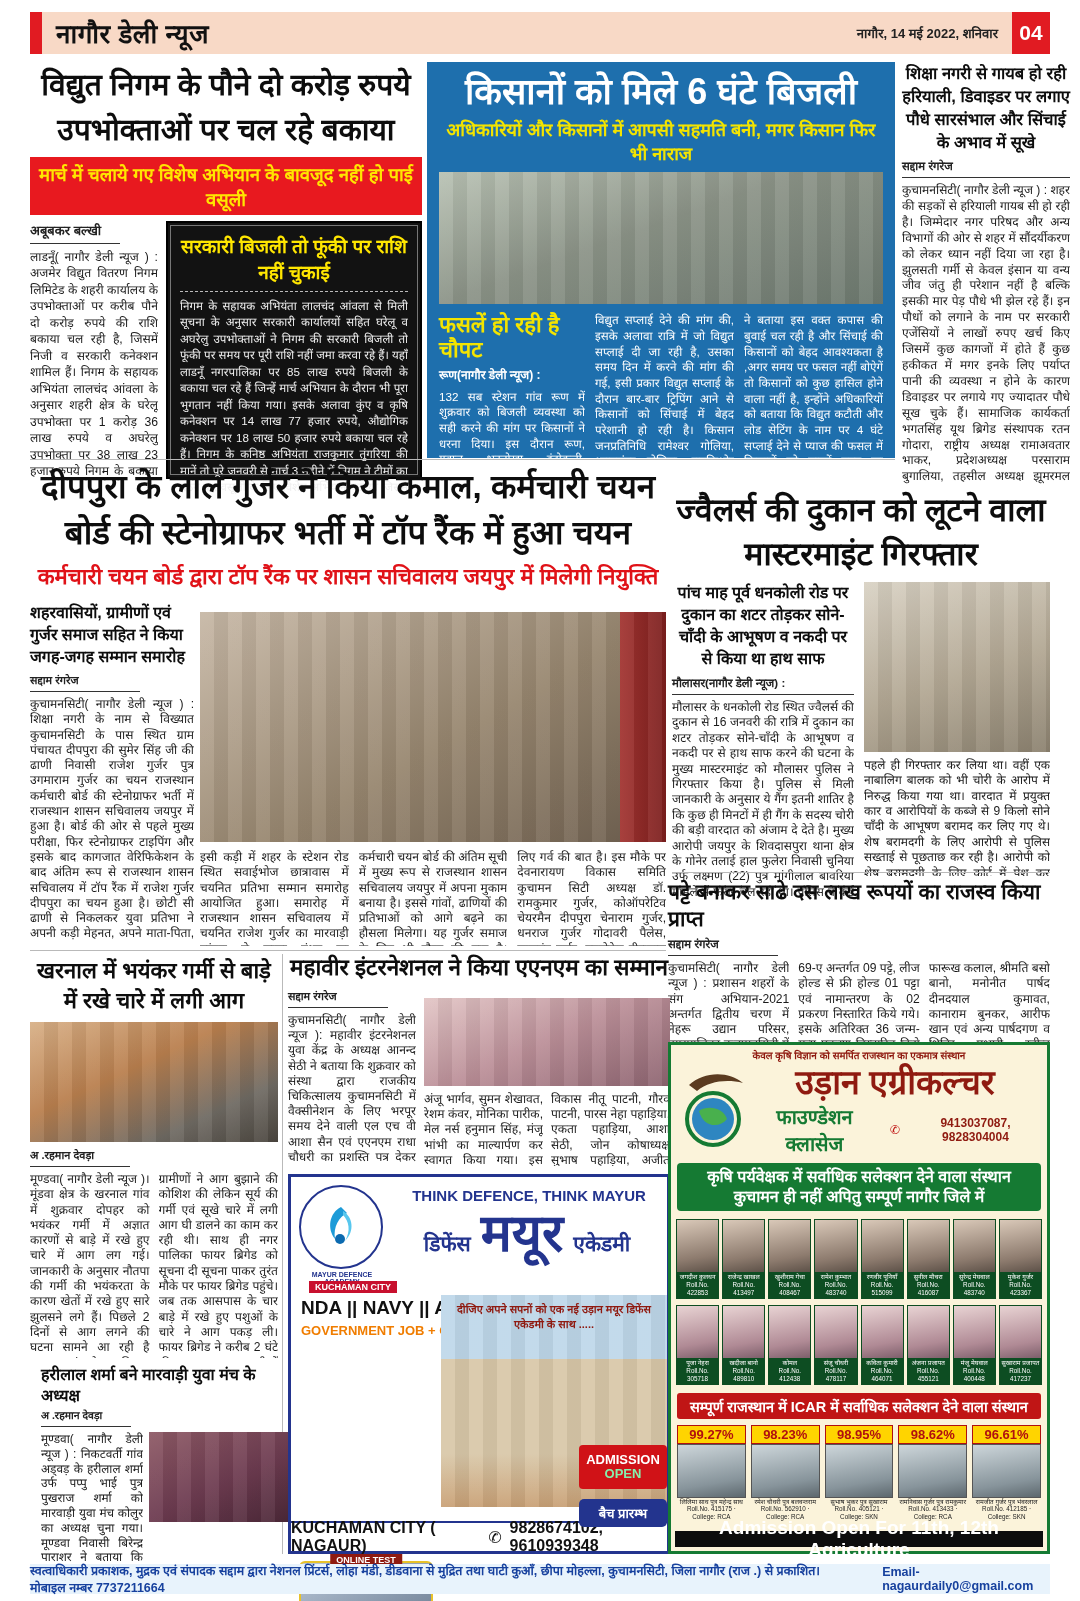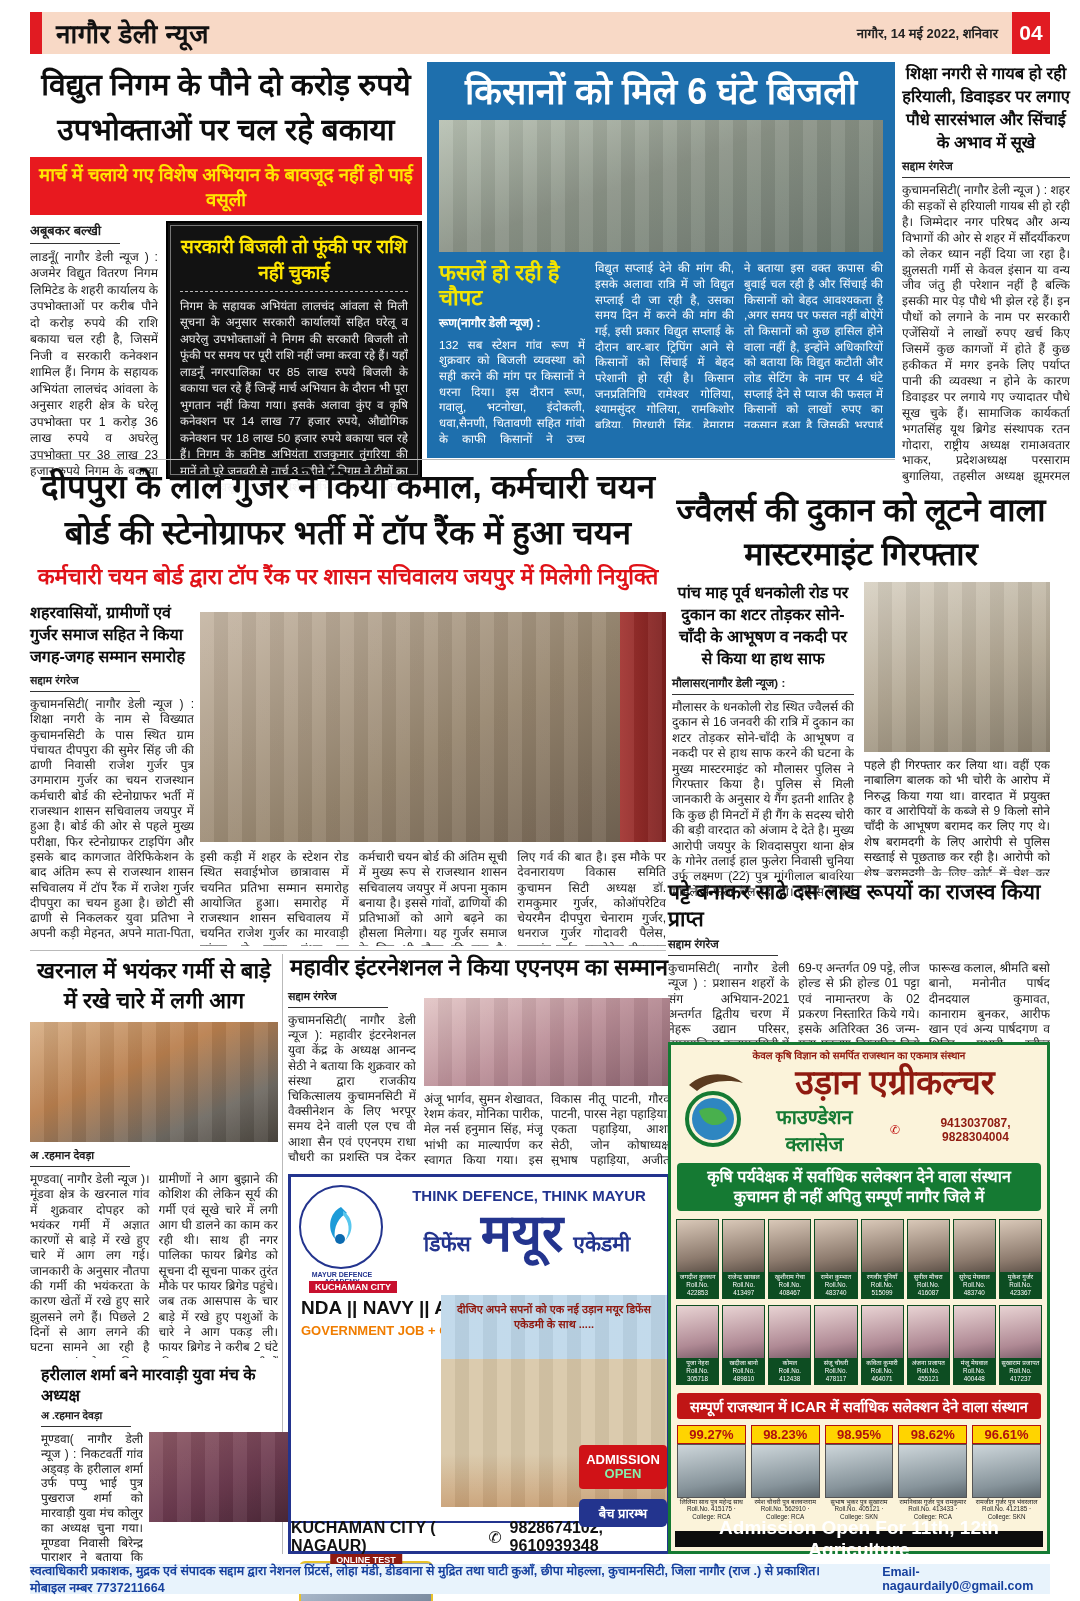--- a/index.html
+++ b/index.html
@@ -87,20 +87,21 @@
       </div>
       <div class="blackbox" style="flex:1;margin-left:8px;height:258px;">
         <div class="bx-hl">सरकारी बिजली तो फूंकी पर राशि नहीं चुकाई</div>
         <div class="bx-body">निगम के सहायक अभियंता लालचंद आंवला से मिली सूचना के अनुसार सरकारी कार्यालयों सहित घरेलू व अघरेलु उपभोक्ताओं ने निगम की सरकारी बिजली तो फूंकी पर समय पर पूरी राशि नहीं जमा करवा रहे हैं। यहाँ लाडनूँ नगरपालिका पर 85 लाख रुपये बिजली के बकाया चल रहे हैं जिन्हें मार्च अभियान के दौरान भी पूरा भुगतान नहीं किया गया। इसके अलावा कुंए व कृषि कनेक्शन पर 14 लाख 77 हजार रुपये, औद्योगिक कनेक्शन पर 18 लाख 50 हजार रुपये बकाया चल रहे हैं। निगम के कनिष्ठ अभियंता राजकुमार तुंगरिया की मानें तो पूरे जनवरी से मार्च 3 महीने में निगम ने टीमों का गठन कर वसूली के लिए विशेष अभियान चलाया जिसमे 2 करोड़ 51 लाख रुपये की वसूली हुई। इसके लिए जनवरी से मार्च तक अभियान चलाकर बकाया राशि वाले 550 घरेलू व अघरेलु उपभोक्ताओं के बिजली कनेक्शन भी काटे गए। इसके बावजूद निगम की राशि नहीं चुकाने वाले कार्यालयों व अन्य उपभोक्ताओं को नोटिस देकर कनेक्शन काटने की कार्रवाई की जाएगी।</div>
       </div>
     </div>
   </div>
 
   <div class="abs b-wrap" style="left:427px;top:62px;width:468px;height:396px;">
     <div class="b-hl">किसानों को मिले 6 घंटे बिजली</div>
+    <div class="b-sub">अधिकारियों और किसानों में आपसी सहमति बनी, मगर किसान फिर भी नाराज</div>
     <div class="ph" style="height:132px;margin-top:7px;background:linear-gradient(160deg,#b9c2b4,#8c9488 45%,#6e7a70);"></div>
     <div style="display:flex;gap:10px;margin-top:8px;">
       <div style="width:146px;flex:none;">
         <div class="b-label">फसलें हो रही है चौपट</div>
         <div class="by" style="color:#fff;font-size:12px;margin-top:3px;">रूण(नागौर डेली न्यूज) :</div>
         <div class="b-col" style="height:108px;margin-top:6px;">132 सब स्टेशन गांव रूण में शुक्रवार को बिजली व्यवस्था को सही करने की मांग पर किसानों ने धरना दिया। इस दौरान रूण, गवालु, भटनोखा, इंदोकली, धवा,सैनणी, चितावणी सहित गांवो के काफी किसानों ने उच्च अधिकारियों से 4 की जगह 6 घंटे</div>
       </div>
       <div class="b-col" style="flex:1;height:168px;">विद्युत सप्लाई देने की मांग की, इसके अलावा रात्रि में जो विद्युत सप्लाई दी जा रही है, उसका समय दिन में करने की मांग की गई, इसी प्रकार विद्युत सप्लाई के दौरान बार-बार ट्रिपिंग आने से किसानों को सिंचाई में बेहद परेशानी हो रही है। किसान जनप्रतिनिधि रामेश्वर गोलिया, श्यामसुंदर गोलिया, रामकिशोर बुड़िया, गिरधारी सिंह, हेमाराम लालरिया, हमीर राम, रामपाल सेन और हाजी इंसाफअली</div>
       <div class="b-col" style="flex:1;height:168px;">ने बताया इस वक्त कपास की बुवाई चल रही है और सिंचाई की किसानों को बेहद आवश्यकता है ,अगर समय पर फसल नहीं बोऐगें तो किसानों को कुछ हासिल होने वाला नहीं है, इन्होंने अधिकारियों को बताया कि विद्युत कटौती और लोड सेटिंग के नाम पर 4 घंटे सप्लाई देने से प्याज की फसल में किसानों को लाखों रुपए का नुकसान हुआ है जिसकी भरपाई मुश्किल है।</div>
     </div>

